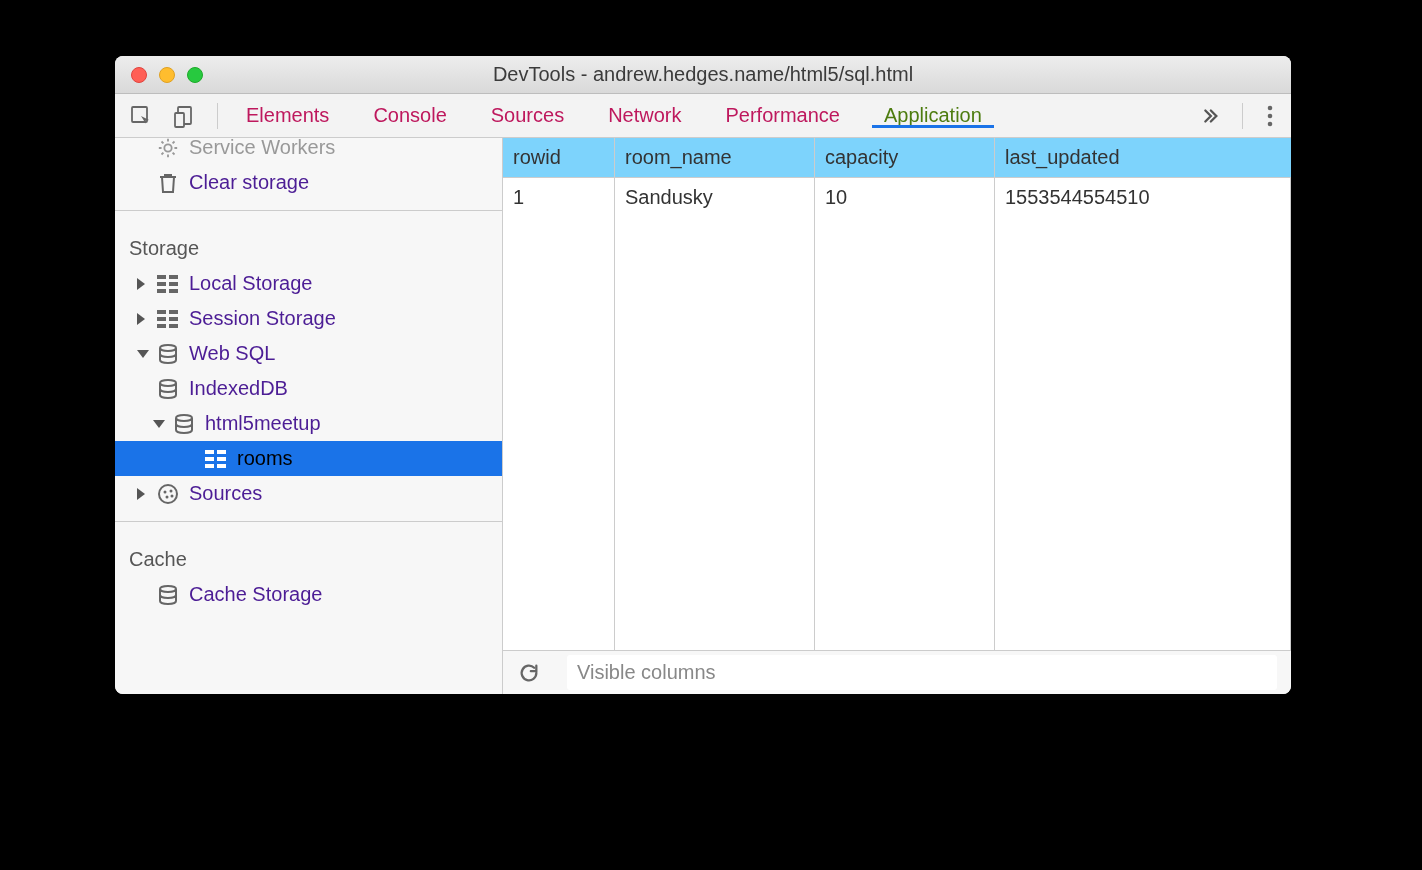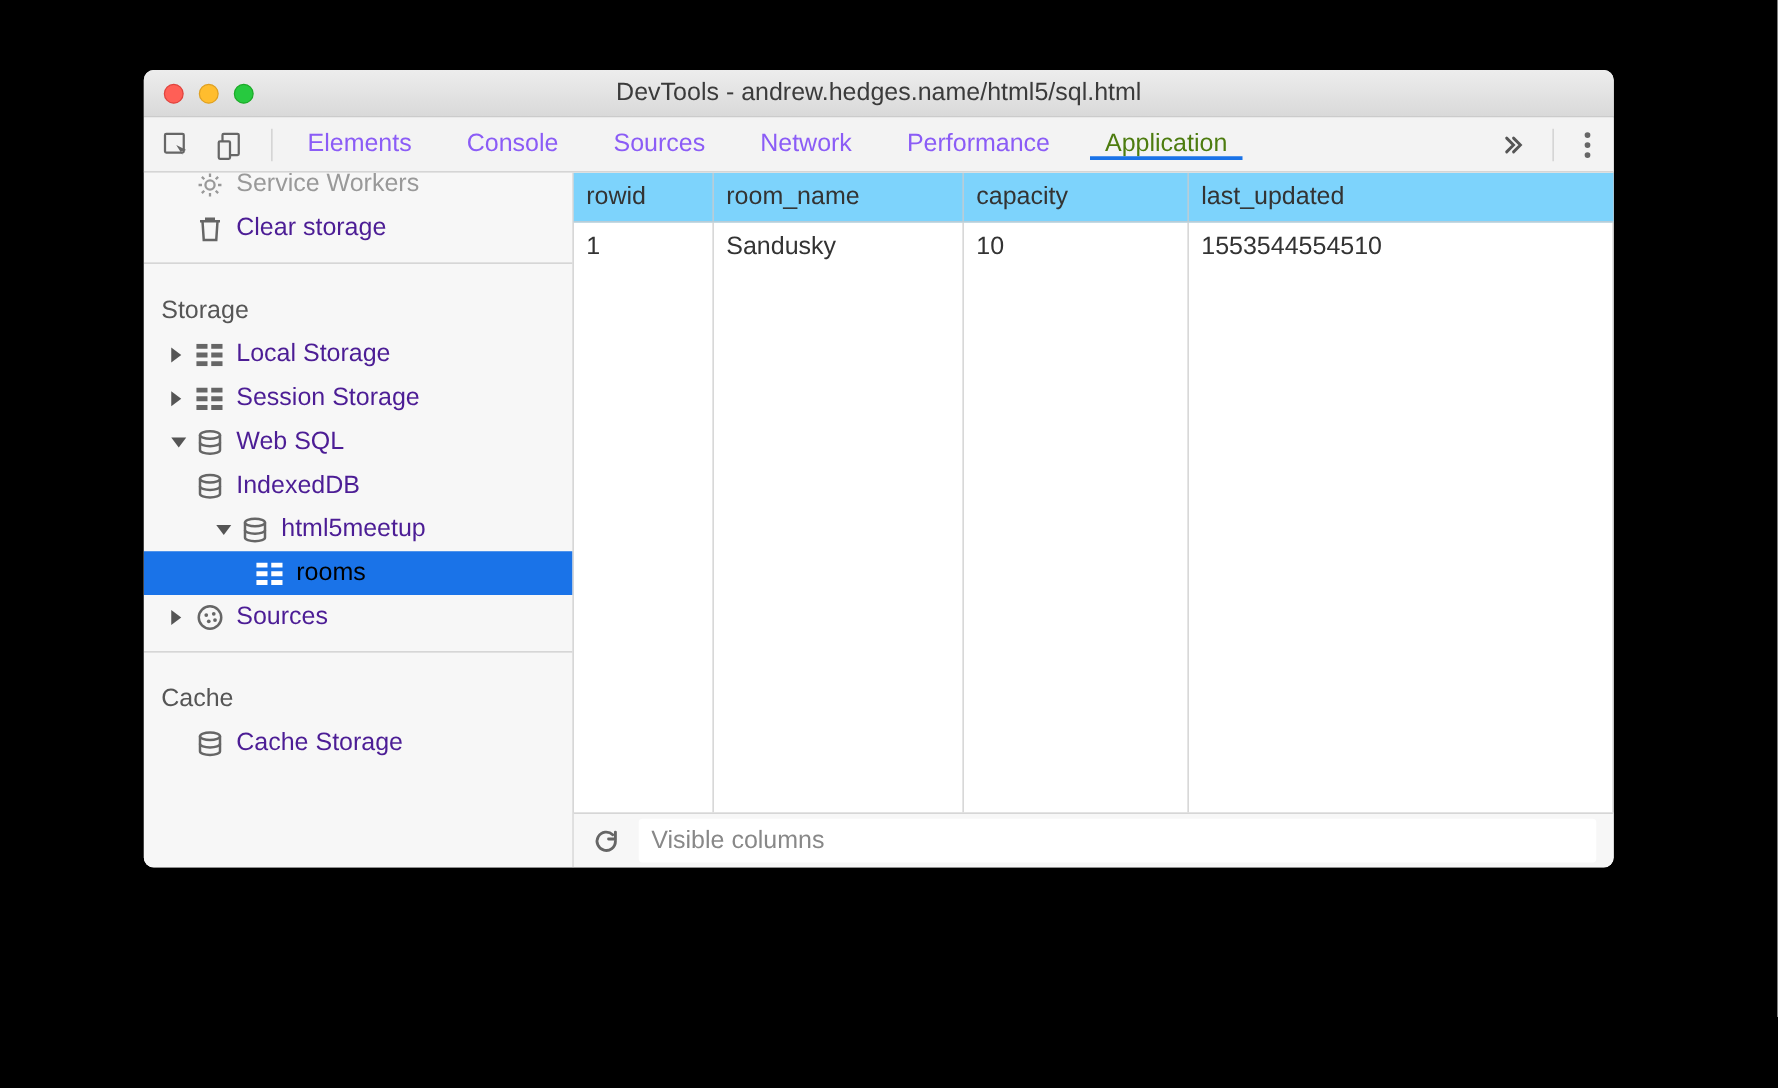--- a/index.html
+++ b/index.html
@@ -51,29 +51,29 @@
     border-bottom: 1px solid #ccc;
     display: flex;
     align-items: center;
     background: #f3f3f3;
     position: relative;
   }
   .toolbar .left-icons { display:flex; align-items:center; gap: 16px; padding: 0 12px; }
   .icon-btn { width:28px; height:28px; display:flex; align-items:center; justify-content:center; color:#666; }
   .divider { width:1px; height:26px; background:#ccc; margin: 0 6px; }
   .tabs { display:flex; flex:1; align-items:stretch; }
-  .tab { padding: 0 22px; display:flex; align-items:center; font-size:20px; color:#8b5cf6; cursor:pointer; position:relative; }
+  .tab { padding: 0 22px; display:flex; align-items:center; font-size:20px; color:#be185d; cursor:pointer; position:relative; }
   .tab.active { color:#4d7c0f; }
   .tab.active::after { content:""; position:absolute; bottom:-1px; left:10px; right:10px; height:3px; background:#1a73e8; }
   .more { padding:0 16px; display:flex; align-items:center; font-size:20px; color:#333; }
   .kebab { padding:0 18px; color:#666; font-size:22px; display:flex; align-items:center; }
   
   .content { flex:1; display:flex; overflow:hidden; }
   .sidebar {
-    width: 344px;
+    width: 388px;
     border-right: 1px solid #ccc;
     background: #f7f7f7;
     display:flex;
     flex-direction:column;
     overflow:hidden;
   }
   .sb-group-h { padding: 16px 14px 6px; color:#565656; font-size:20px; }
   .sb-item {
     display:flex;
     align-items:center;
@@ -91,21 +91,21 @@
     border-top:6px solid transparent;
     border-bottom:6px solid transparent;
     border-left:8px solid #555;
   }
   .sb-item .arrow.down {
     border-left:6px solid transparent;
     border-right:6px solid transparent;
     border-top:8px solid #555;
     border-bottom:none;
   }
-  .sb-item.depth1 { padding-left: 58px; margin-left: 20px; }
+  .sb-item.depth1 { padding-left: 58px; }
   .sb-item.depth1 .arrow { left: 38px; }
   .sb-item.depth2 { padding-left: 90px; }
   .sb-item.selected { background:#1a73e8; color:#000000; }
   .sb-item.selected .tbl-icon rect { fill:#fff; }
   .sb-item.cut { color:#999; margin-top:-8px; }
   .hr { height:1px; background:#ccc; margin: 10px 0; }
   .sb-icon { width:22px; height:22px; display:flex; align-items:center; justify-content:center; flex-shrink:0; }
   
   .rightpanel { flex:1; display:flex; flex-direction:column; }
   .datagrid { flex:1; display:flex; flex-direction:column; }
@@ -117,21 +117,21 @@
   .w1 { width:200px; }
   .w2 { width:180px; }
   .w3 { flex:1; border-right:none; }
   .dg-header .w3 { border-right:none; }
   .dg-footer {
     height:44px;
     border-top:1px solid #ccc;
     background:#f7f7f7;
     display:flex;
     align-items:center;
-    gap:14px;
+    gap:26px;
     padding: 0 14px;
   }
   .refresh { width:24px; height:24px; color:#666; display:flex; align-items:center; justify-content:center; cursor:pointer; }
   .vis-input { flex:1; border:none; background:#fff; outline:none; font-size:20px; color:#333; padding:6px 10px; border-radius:3px; }
   .vis-input::placeholder { color:#888; }
 
   
   svg { display:block; }
 </style>
 </head>

